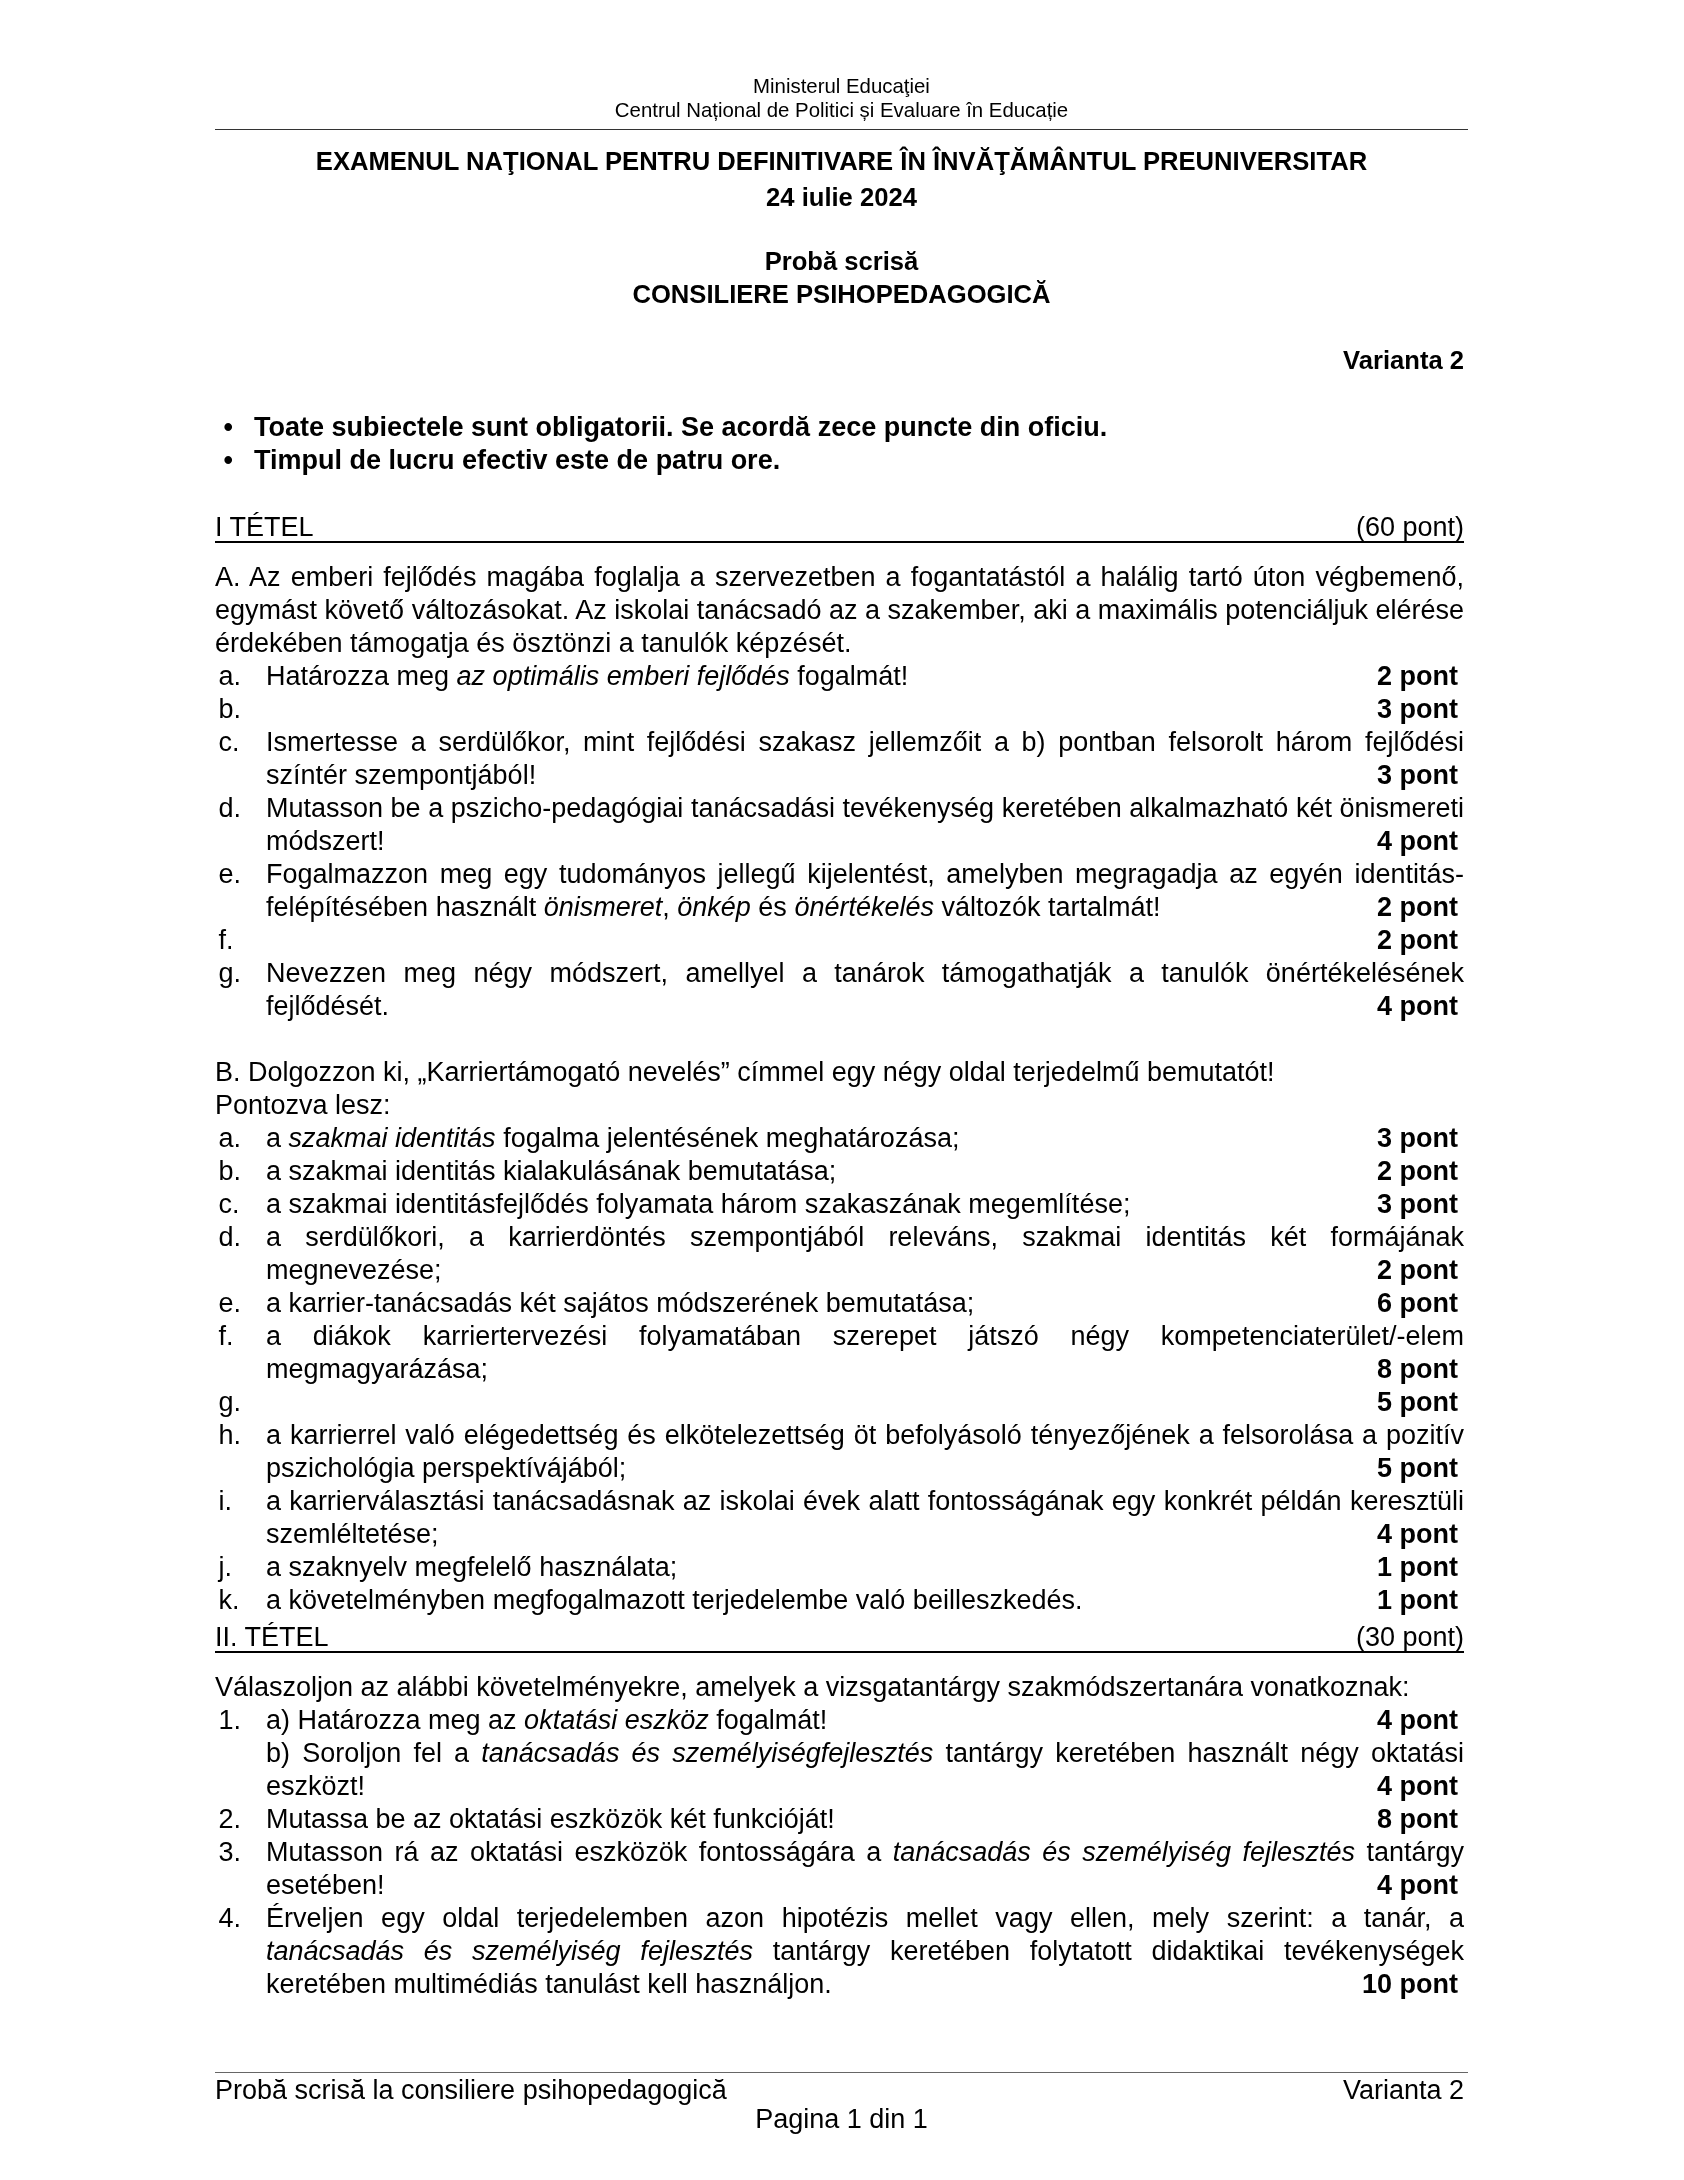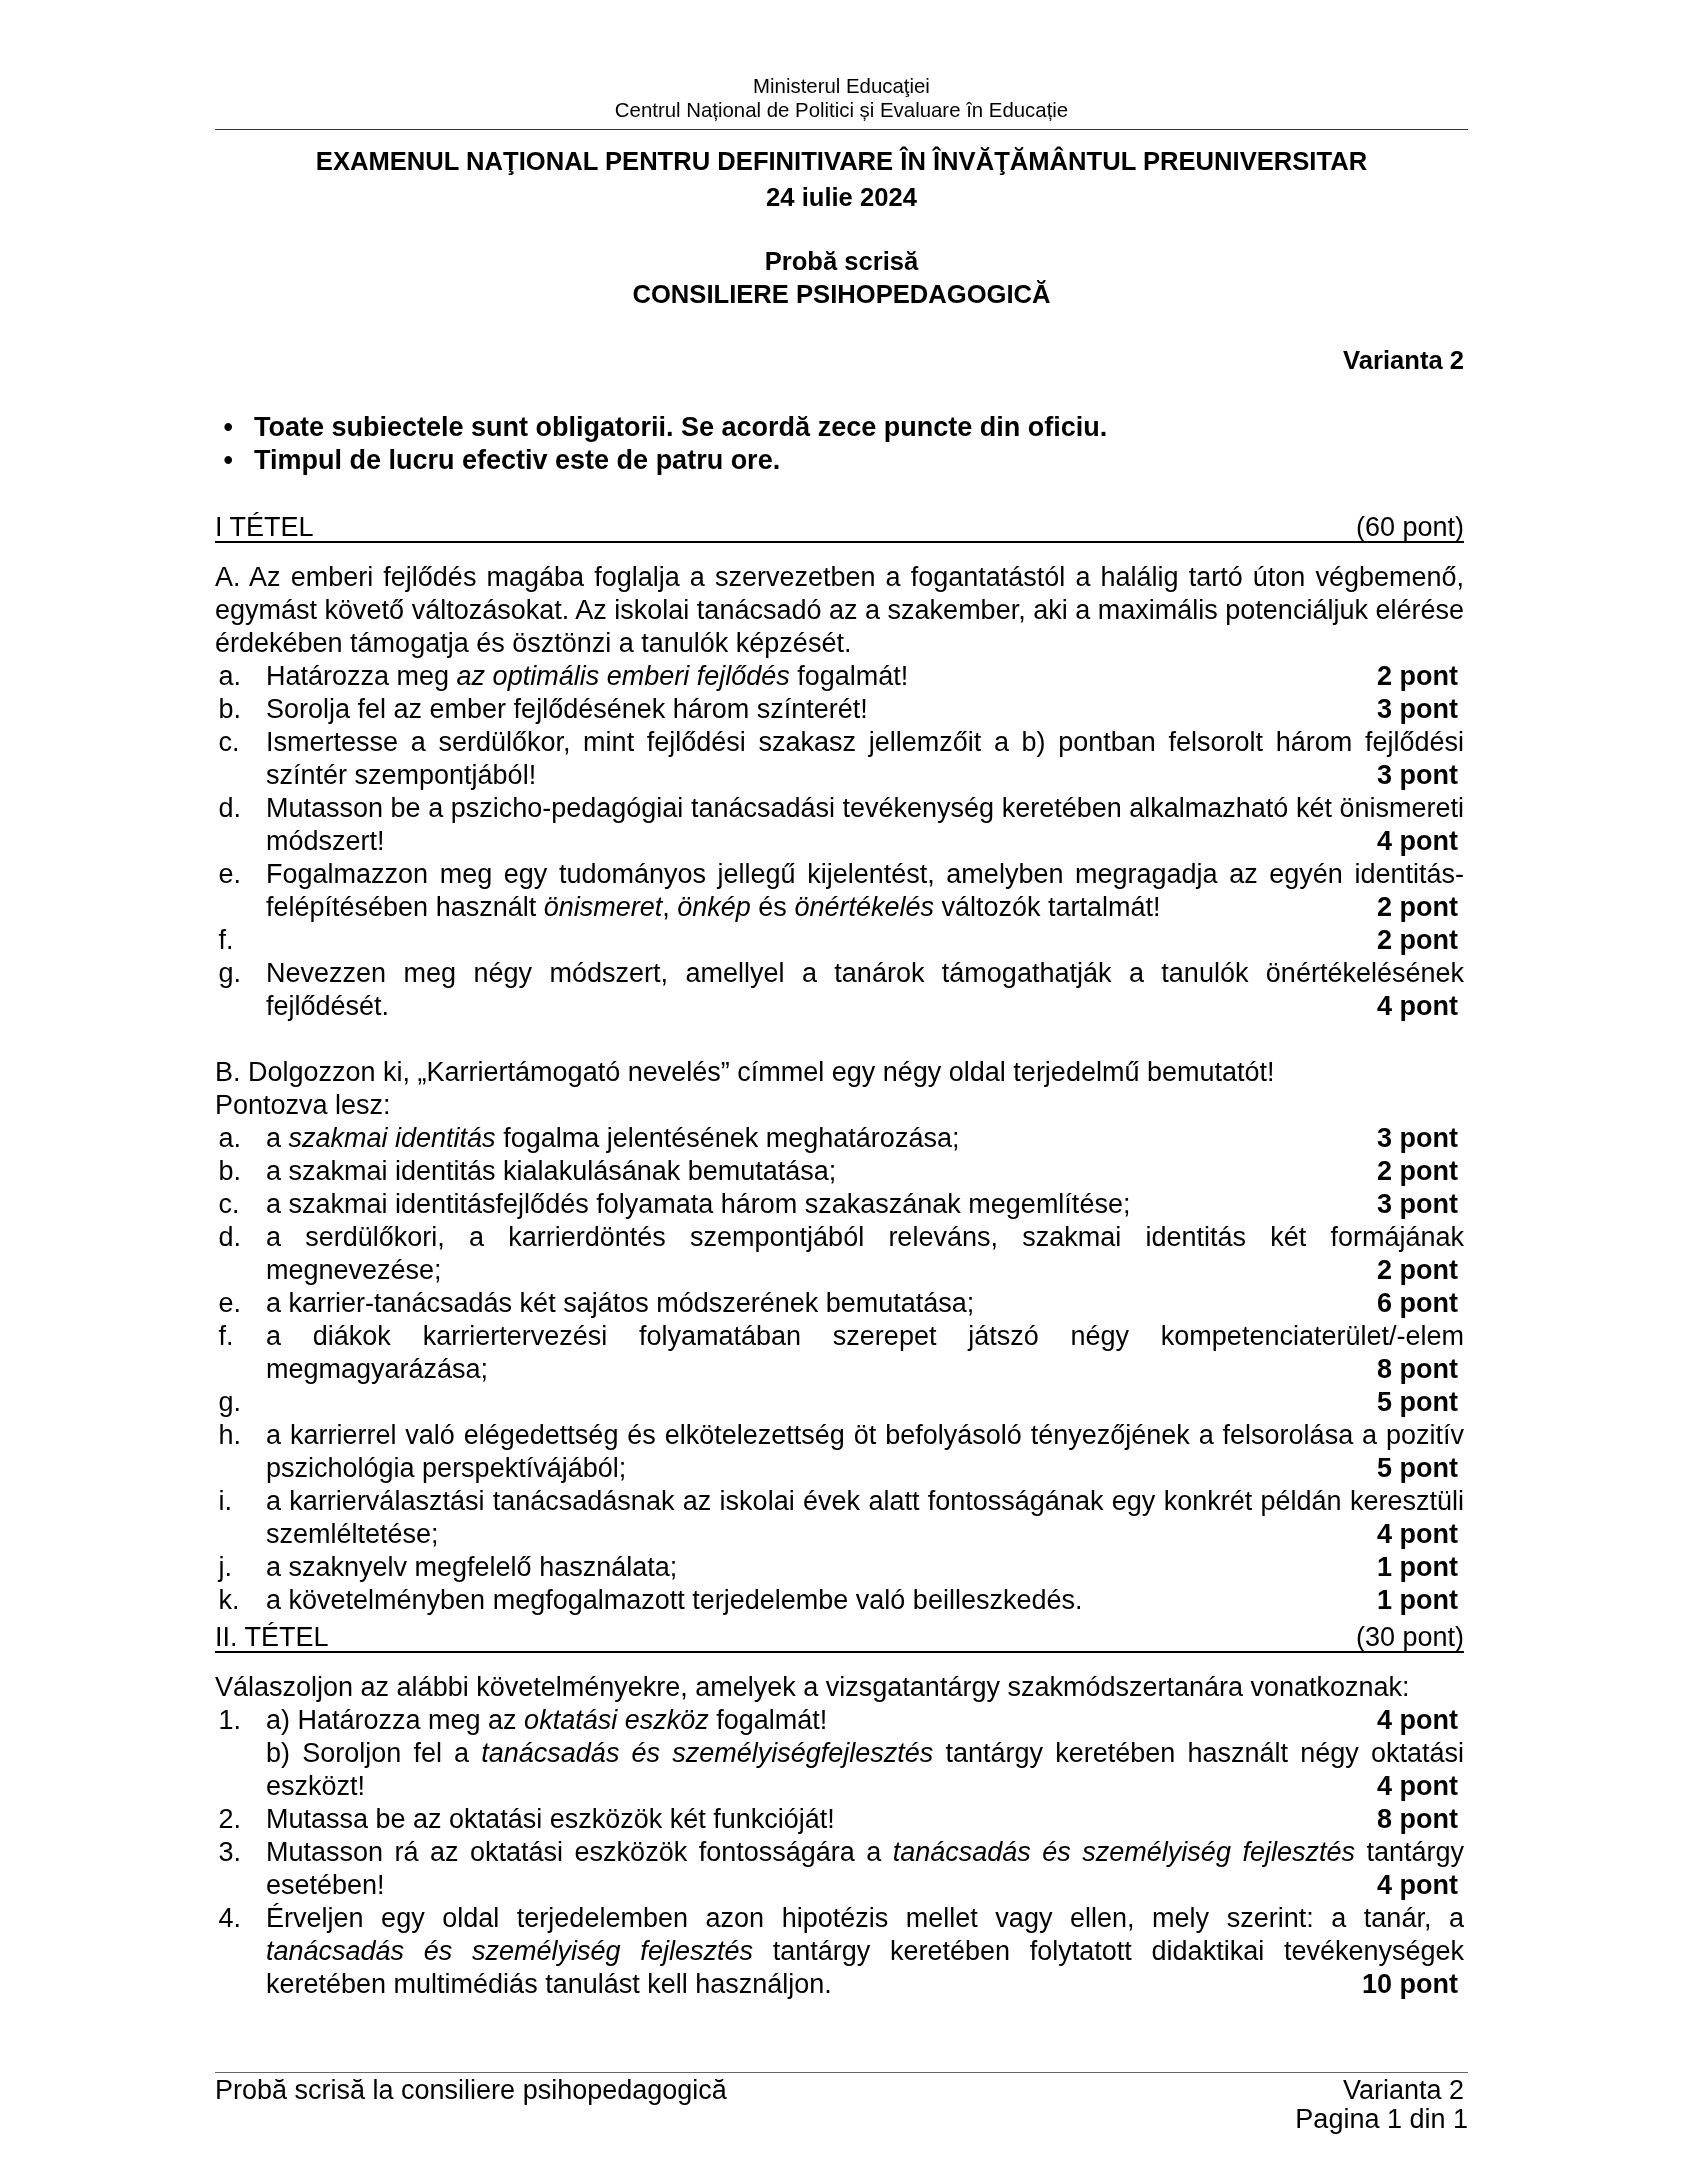--- a/index.html
+++ b/index.html
@@ -60,21 +60,21 @@
   </div>
 
   <div class="para">A. Az emberi fejlődés magába foglalja a szervezetben a fogantatástól a halálig tartó úton végbemenő, egymást követő változásokat. Az iskolai tanácsadó az a szakember, aki a maximális potenciáljuk elérése érdekében támogatja és ösztönzi a tanulók képzését.</div>
 
   <div class="item">
     <span class="lbl">a.</span>
     <span class="txt last-left"><span class="pts">2 pont</span><span>Határozza meg </span><span class="i">az optimális emberi fejlődés</span><span> fogalmát!</span></span>
   </div>
   <div class="item">
     <span class="lbl">b.</span>
-    <span class="txt last-left"><span class="pts">3 pont</span><span>Sorolja fel az ember fejlődésének három színterét!</span></span>
+    <span class="txt last-left"><span class="pts">3 pont</span></span>
   </div>
   <div class="item">
     <span class="lbl">c.</span>
     <span class="txt last-left"><span>Ismertesse a serdülőkor, mint fejlődési szakasz jellemzőit a b) pontban felsorolt három fejlődési színtér szempontjából!</span><span class="pts">3 pont</span></span>
   </div>
   <div class="item">
     <span class="lbl">d.</span>
     <span class="txt last-left"><span>Mutasson be a pszicho-pedagógiai tanácsadási tevékenység keretében alkalmazható két önismereti módszert!</span><span class="pts">4 pont</span></span>
   </div>
   <div class="item">
@@ -166,14 +166,14 @@
   </div>
   <div class="item">
     <span class="lbl">4.</span>
     <span class="txt last-left"><span>Érveljen egy oldal terjedelemben azon hipotézis mellet vagy ellen, mely szerint: a tanár, a </span><span class="i">tanácsadás és személyiség fejlesztés</span><span> tantárgy keretében folytatott didaktikai tevékenységek keretében multimédiás tanulást kell használjon.</span><span class="pts">10 pont</span></span>
   </div>
 </div>
 
 <div class="rule" style="top:2072px; border-top:1.7px solid #666;"></div>
 <div class="abs ft" style="top:2078px; left:215px;">Probă scrisă la consiliere psihopedagogică</div>
 <div class="abs ft" style="top:2078px; left:215px; width:1249px; text-align:right;">Varianta 2</div>
-<div class="abs center ft" style="top:2107px;text-align:right;">Pagina 1 din 1</div>
+<div class="abs center ft" style="top:2107px;">Pagina 1 din 1</div>
 
 
 </body></html>

